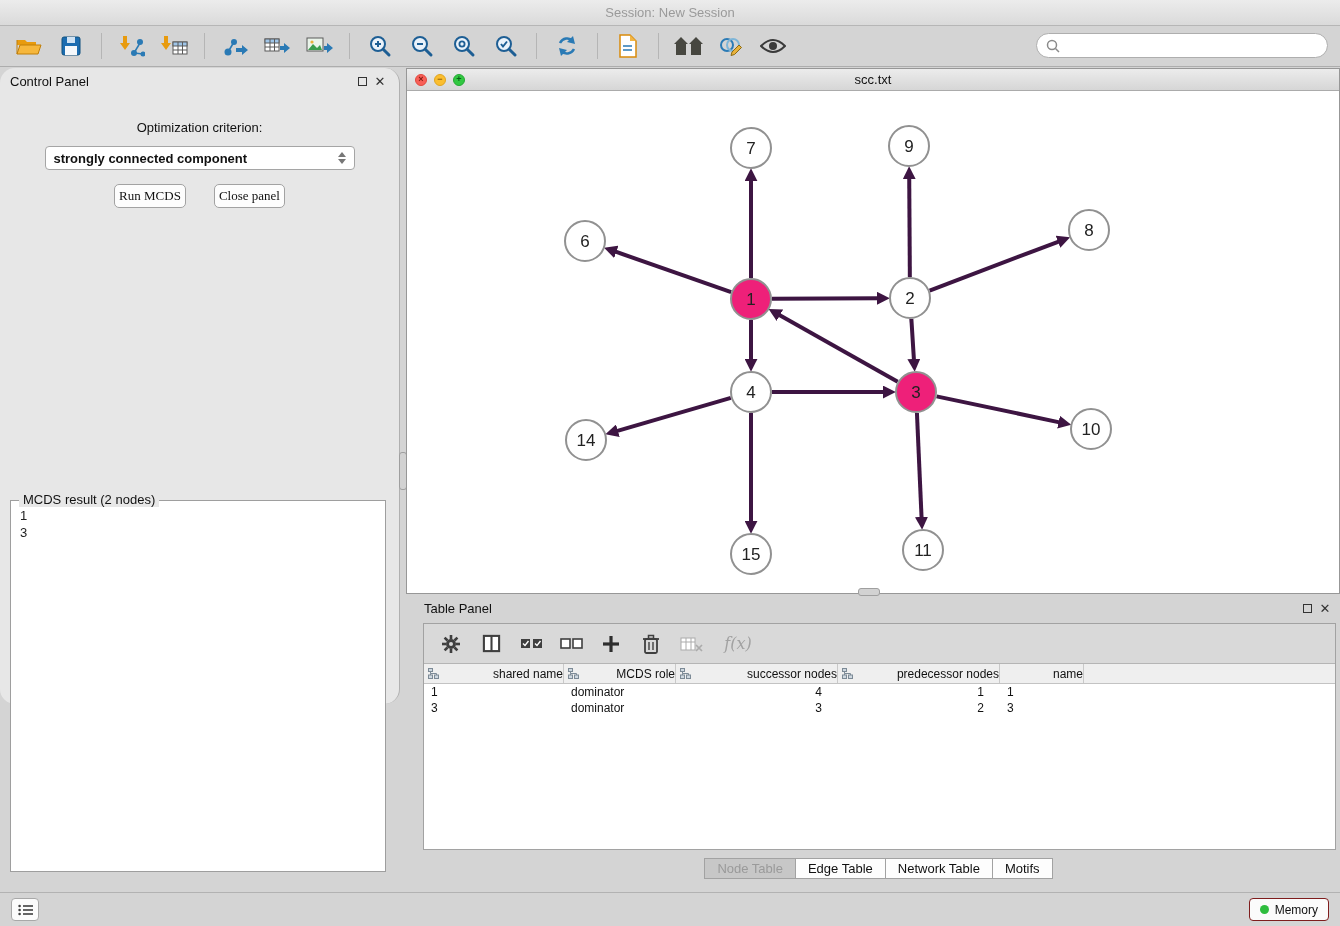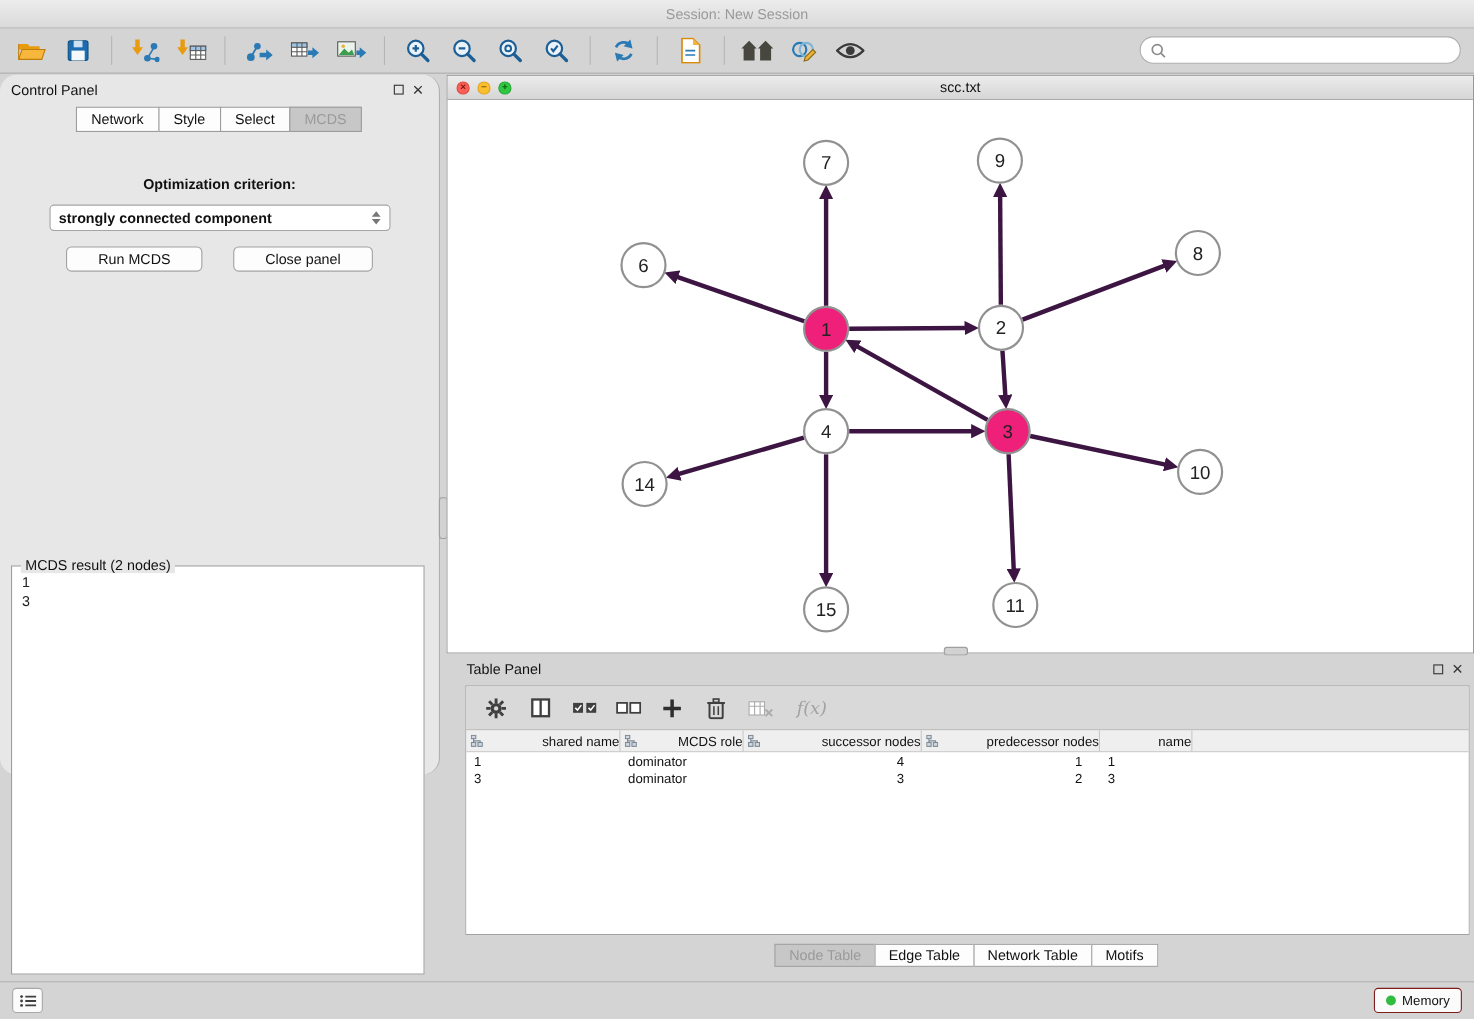--- a/index.html
+++ b/index.html
@@ -38,33 +38,33 @@
     position:absolute; left:0; top:68px; width:400px; height:636px;
     background:#e7e7e7; border-right:1px solid #b0b0b0;border-radius:15px;
   }
   .panel-header { height:26px; display:flex; align-items:center; padding:0 10px; font-size:13px; }
   .panel-header .spacer { flex:1; }
   .win-btn { width:18px; height:18px; display:flex; align-items:center; justify-content:center; color:#333; font-size:13px; }
   .float-glyph { width:9px; height:9px; border:1.5px solid #333; display:inline-block; }
   .cp-tabs { display:flex; justify-content:center; margin-top:3px; }
   .cp-tab { border:1px solid #9c9c9c; background:#fdfdfd; font-size:13px; padding:3px 13px; margin-left:-1px; color:#111; }
   .cp-tab.selected { background:#c7c7c7; color:#9a9a9a; }
-  .opt-label { text-align:center; font-size:13px; margin-top:40px;font-weight:bold; }
+  .opt-label { text-align:center; font-size:13px; margin-top:26px; }
   .dropdown {
     margin:11px auto 0; width:310px; height:24px; background:#fff;
     border:1px solid #a5a5a5; border-radius:4px; display:flex; align-items:center;
     padding:0 8px; font-size:13px;font-weight:bold;
   }
   .dd-arrows { margin-left:auto; display:flex; flex-direction:column; gap:2px; }
   .tri-up { width:0; height:0; border-left:4px solid transparent; border-right:4px solid transparent; border-bottom:5px solid #777; }
   .tri-down { width:0; height:0; border-left:4px solid transparent; border-right:4px solid transparent; border-top:5px solid #777; }
   .btn-row { display:flex; justify-content:center; gap:28px; margin-top:14px; }
-  .mac-btn { background:#fdfdfd; border:1px solid #a2a2a2; border-radius:5px; font-size:13px; padding:3px 28px; color:#111; }
+  .mac-btn { background:#fdfdfd; border:1px solid #a2a2a2; border-radius:5px; font-size:13px; padding:3px 4px; color:#111;font-family:Liberation Serif, serif; }
   .result-group {
-    position:absolute; left:10px; right:13px; top:446px; height:372px;
+    position:absolute; left:10px; right:13px; top:432px; height:372px;
     border:1px solid #9e9e9e; background:#fff;
   }
   .result-legend { position:absolute; top:-9px; left:8px; background:#e7e7e7; padding:0 4px; font-size:13px; }
   .result-list { padding:6px 9px; font-size:13px; line-height:17px; color:#222; }
 
   .v-splitter { position:absolute; left:399px; top:452px; width:8px; height:38px;
     background:#d2d2d2; border:1px solid #9f9f9f; border-radius:3px; }
   .h-splitter { position:absolute; left:858px; top:588px; width:22px; height:8px;
     background:#d2d2d2; border:1px solid #9f9f9f; border-radius:3px; }
 
@@ -290,26 +290,20 @@
     <span>Control Panel</span>
     <span class="spacer"></span>
     <button class="win-btn">
       <span class="float-glyph"></span>
     </button>
     <button class="win-btn">
       <span>✕</span>
     </button>
   </div>
 
-  <div class="cp-tabs">
-    <button class="cp-tab">Network</button>
-    <button class="cp-tab">Style</button>
-    <button class="cp-tab">Select</button>
-    <button class="cp-tab selected">MCDS</button>
-  </div>
 
   <div class="opt-label">Optimization criterion:</div>
 
   <div class="dropdown">
     <span>strongly connected component</span>
     <span class="dd-arrows">
       <span class="tri-up"></span>
         <span class="tri-down"></span>
     </span>
   </div>

